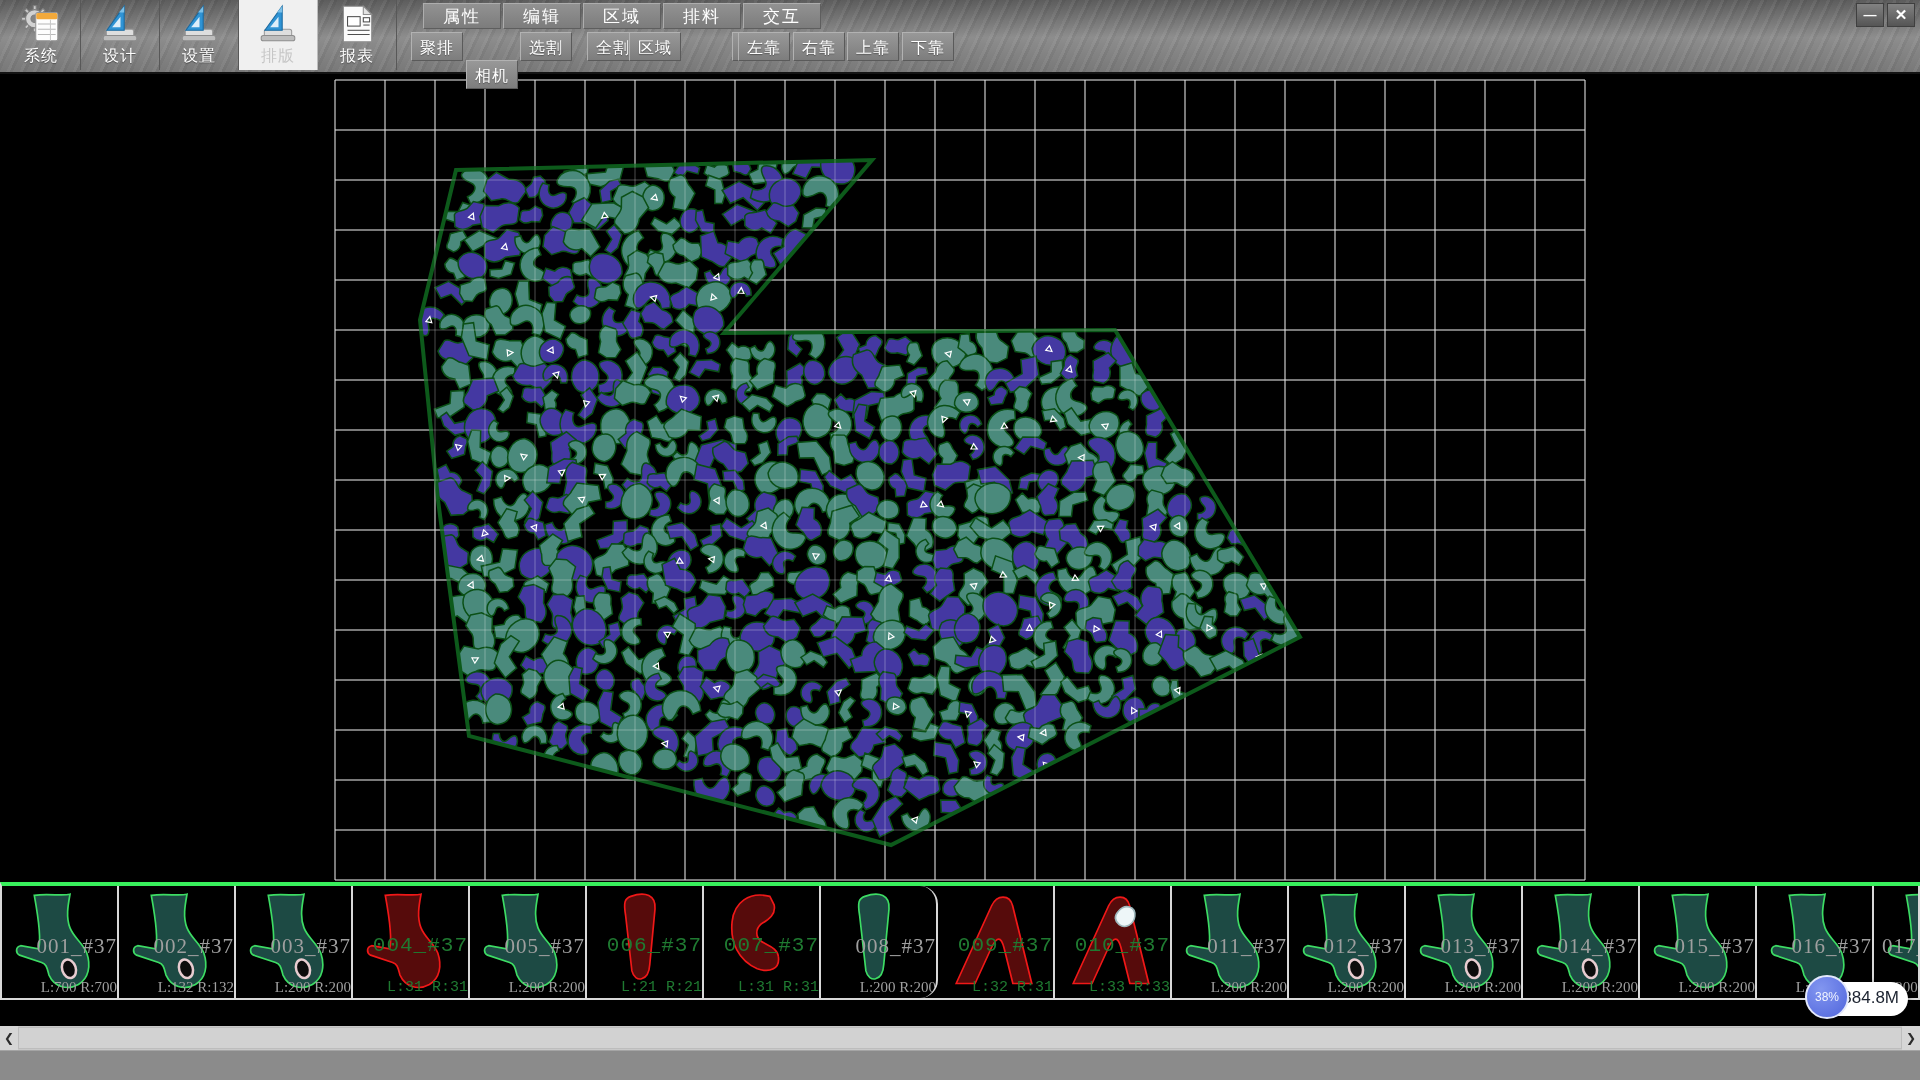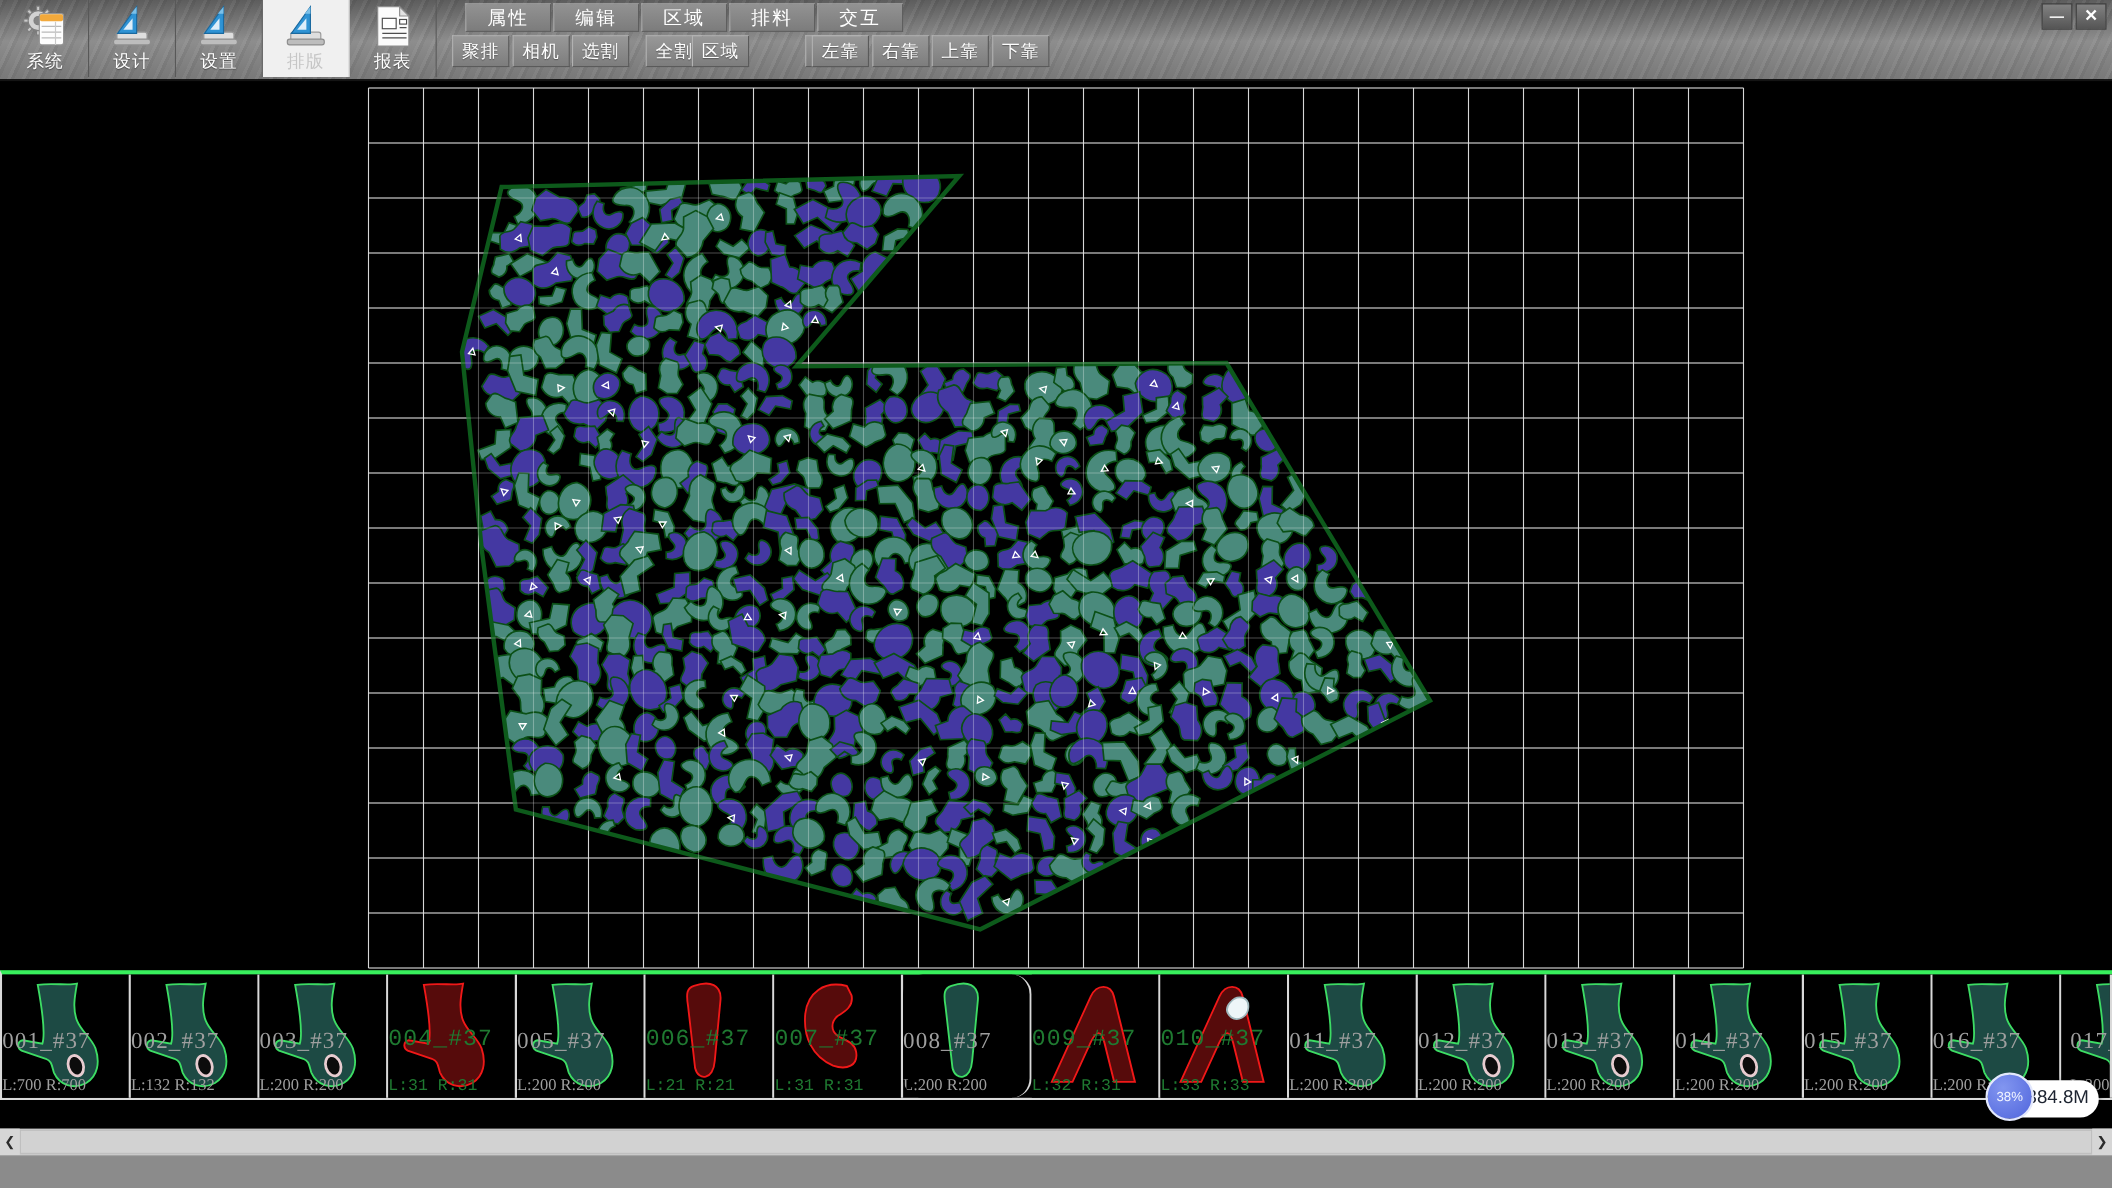--- a/index.html
+++ b/index.html
@@ -40,23 +40,23 @@
   #cv{position:absolute;top:74px;left:0;background:#000;}
 
   
   #strip{position:absolute;top:882px;left:0;width:1920px;height:112px;background:#000;
     border-top:4px solid #38ef5c;border-bottom:2px solid #d9d9d9;border-left:2px solid #d9d9d9;
     box-sizing:content-box;}
   .cell{position:absolute;top:0;height:112px;width:115px;border-right:2px solid #d9d9d9;
     background:#000;overflow:hidden;}
   .cell.partial{width:44px;}
   .cell svg{position:absolute;left:5px;top:2px;width:105px;height:107px;}
-  .pname{position:absolute;top:48px;left:0;width:115px;text-align:left;
+  .pname{position:absolute;top:48px;left:0;width:115px;text-align:right;
     font-family:"Liberation Serif",serif;font-size:21px;letter-spacing:1px;}
-  .plr{position:absolute;bottom:2px;left:0;width:115px;text-align:left;
+  .plr{position:absolute;bottom:2px;left:0;width:115px;text-align:right;
     font-family:"Liberation Serif",serif;font-size:15px;}
   .cell.partial .pname,.cell.partial .plr{text-align:left;padding-left:8px;width:115px;}
   .tx-gray{color:#9f9f9f;}
   .tx-green{color:#1f7a31;font-family:Liberation Mono, monospace;}
 
   
   #hscroll{position:absolute;top:1026px;left:0;width:1920px;height:24px;background:#c9c9c9;}
   .sarrow{position:absolute;top:0;width:18px;height:24px;line-height:24px;text-align:center;
     color:#2c2c2c;font-size:12px;background:#d6d6d6;}
   .sarrow.left{left:0;}
@@ -152,21 +152,21 @@
       </div>
     <div id="menurow">
         <div class="menu-tab" style="left: 423px;">属性</div>
         <div class="menu-tab" style="left: 503px;">编辑</div>
         <div class="menu-tab" style="left: 583px;">区域</div>
         <div class="menu-tab" style="left: 663px;">排料</div>
         <div class="menu-tab" style="left: 743px;">交互</div>
       </div>
     <div id="toolrow">
         <div class="toolbtn" style="left: 411px;">聚排</div>
-        <div class="toolbtn" style="left: 466px;">相机</div>
+        <div class="toolbtn" style="left: 466px; margin-top: 28px;">相机</div>
         <div class="toolbtn" style="left: 520px;">选割</div>
         <div class="toolbtn" style="left: 561px; margin-left: 26px;">全割</div>
         <div class="toolbtn" style="left: 629px;">区域</div>
         <div class="toolbtn" style="left: 692px; margin-left: 40px;">瑕疵</div>
         <div class="toolbtn" style="left: 738px;">左靠</div>
         <div class="toolbtn" style="left: 793px;">右靠</div>
         <div class="toolbtn" style="left: 847px;">上靠</div>
         <div class="toolbtn" style="left: 902px;">下靠</div>
       </div>
     <div class="winbtn" id="btn-min">—</div>

